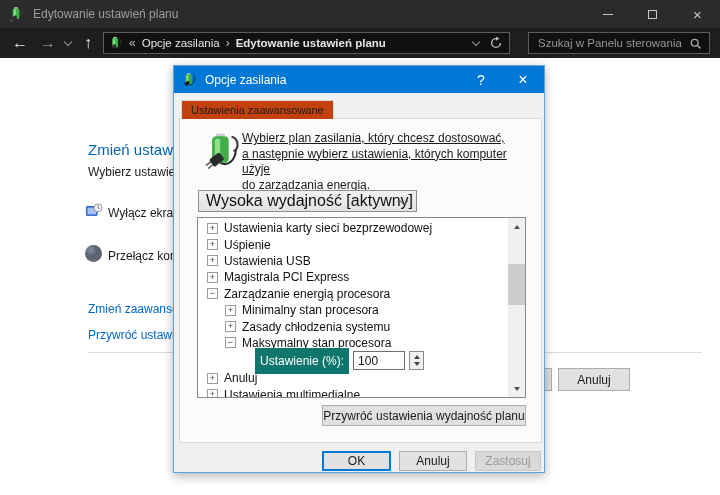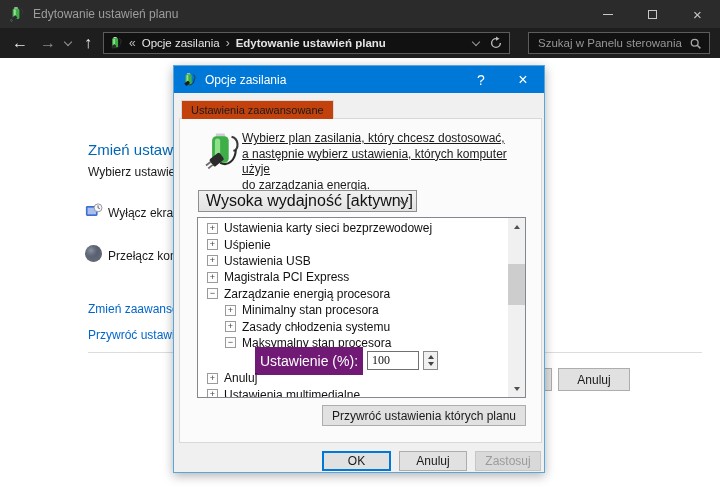--- a/index.html
+++ b/index.html
@@ -55,22 +55,22 @@
   .big-ic { position:absolute; left:24px; top:12px; width:38px; height:38px; }
   .combo { position:absolute; left:18px; top:71px; width:219px; height:22px; background:linear-gradient(#f1f1f1,#e2e2e2); border:1px solid #8f8f8f; font-size:16px; color:#111; line-height:20px; padding-left:7px; }
   .combo .chev { position:absolute; right:9px; top:7px; border-color:#555; }
 
   .treebox { position:absolute; left:17px; top:98px; width:329px; height:181px; background:#fff; border:1px solid #828790; overflow:hidden; }
   .tree-inner { position:absolute; left:0; top:2px; width:310px; }
   .trow { display:flex; align-items:center; height:16.4px; font-size:12px; color:#111; white-space:nowrap; }
   .trow.setting { height:19px; }
   .lvl1 { padding-left:9px; } .lvl2 { padding-left:27px; } .lvl3 { padding-left:57px; }
   .expander { width:11px; height:11px; border:1px solid #9a9a9a; background:#fdfdfd; font-size:9px; line-height:9px; text-align:center; color:#444; margin-right:6px; flex:none; }
-  .setting-label { background:#701a75; color:#fff; padding:6px 5px; font-size:14px; }
-  .setting-input { width:52px; height:19px; border:1px solid #707070; margin-left:4px; font-size:12px; padding-left:4px; font-family:Liberation Serif, serif; color:#111; background:#fff; }
+  .setting-label { background:#0f766e; color:#fff; padding:6px 5px; font-size:12px; }
+  .setting-input { width:52px; height:19px; border:1px solid #707070; margin-left:4px; font-size:12px; padding-left:4px; font-family:Liberation Sans, sans-serif; color:#111; background:#fff; }
   .spinner { width:15px; height:19px; border:1px solid #8a8a8a; background:#f0f0f0; margin-left:4px; display:flex; flex-direction:column; align-items:center; justify-content:center; gap:3px; }
   .tri-up { width:0; height:0; border-left:3.5px solid transparent; border-right:3.5px solid transparent; border-bottom:4.5px solid #444; }
   .tri-dn { width:0; height:0; border-left:3.5px solid transparent; border-right:3.5px solid transparent; border-top:4.5px solid #444; }
   .vscroll { position:absolute; right:0; top:0; width:17px; height:179px; background:#f0f0f0; }
   .sb-btn { position:absolute; left:0; width:17px; height:17px; display:flex; align-items:center; justify-content:center; }
   .sb-thumb { position:absolute; left:0; top:46px; width:17px; height:41px; background:#cdcdcd; }
 
   .restore-btn { position:absolute; left:142px; top:286px; width:204px; height:21px; }
   .dlg-footer-btn { position:absolute; top:385px; height:20px; }
   .btn-ok { left:148px; width:69px; border:2px solid #0078d7; }
@@ -284,21 +284,21 @@
           <div class="sb-btn" style="top:0;">
               <span class="tri-up" style="border-bottom-color:#505050;"></span>
             </div>
           <div class="sb-thumb"></div>
           <div class="sb-btn" style="bottom:0;">
               <span class="tri-dn" style="border-top-color:#505050;"></span>
             </div>
         </div>
       </div>
 
-      <div class="btn restore-btn">Przywróć ustawienia których planu</div>
+      <div class="btn restore-btn">Przywróć ustawienia wydajność planu</div>
     </div>
 
     <div class="btn dlg-footer-btn btn-ok">OK</div>
     <div class="btn dlg-footer-btn btn-cancel">Anuluj</div>
     <div class="btn dlg-footer-btn btn-apply">Zastosuj</div>
   </div>
 
 </div>
 
 </body></html>

